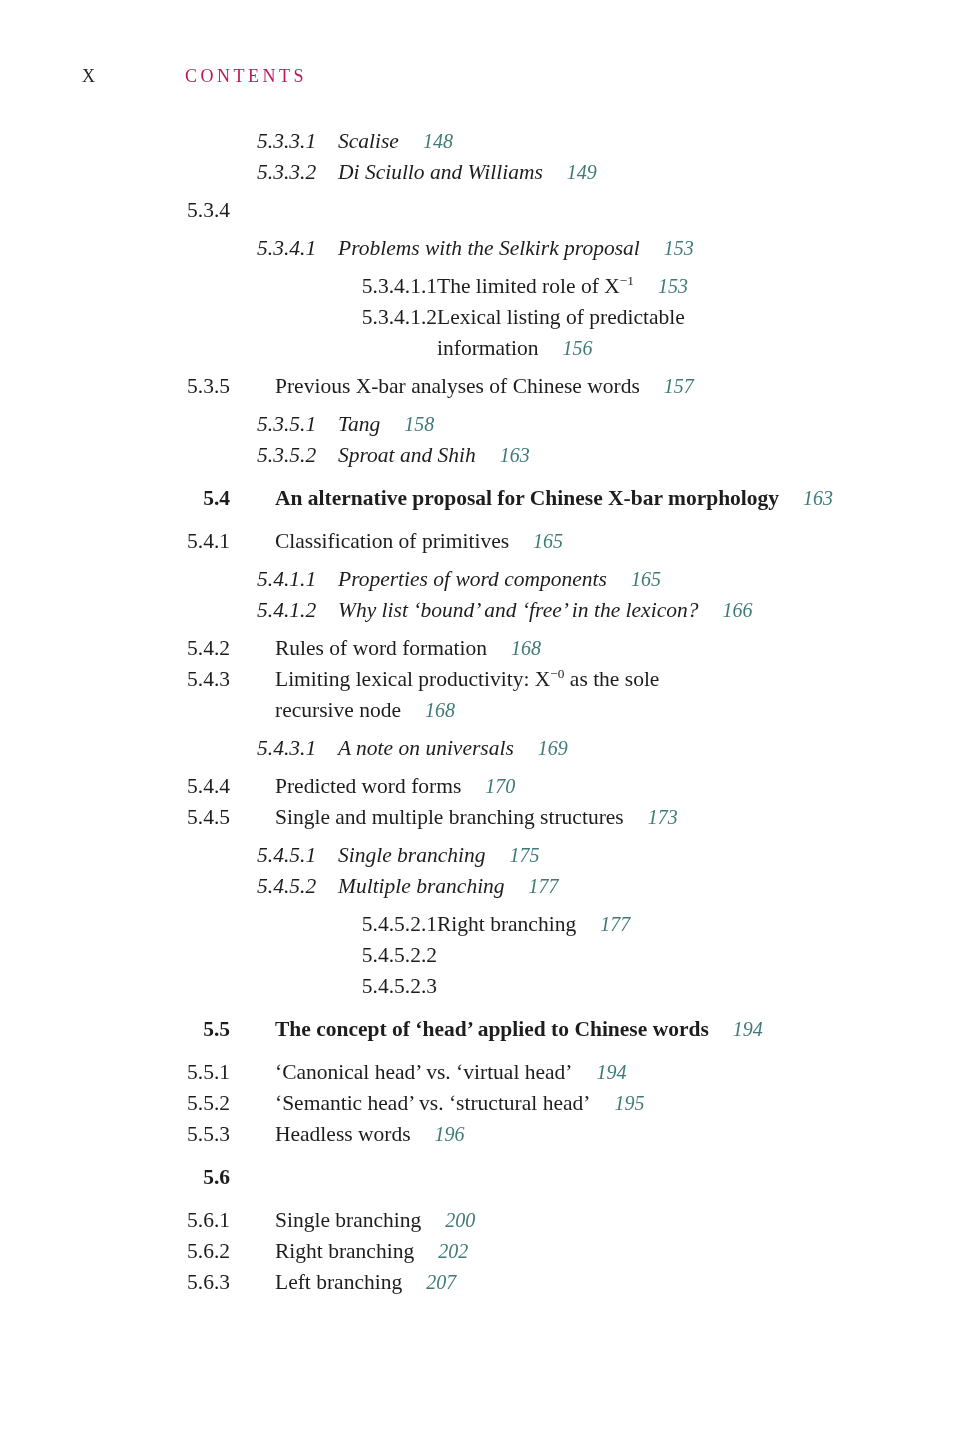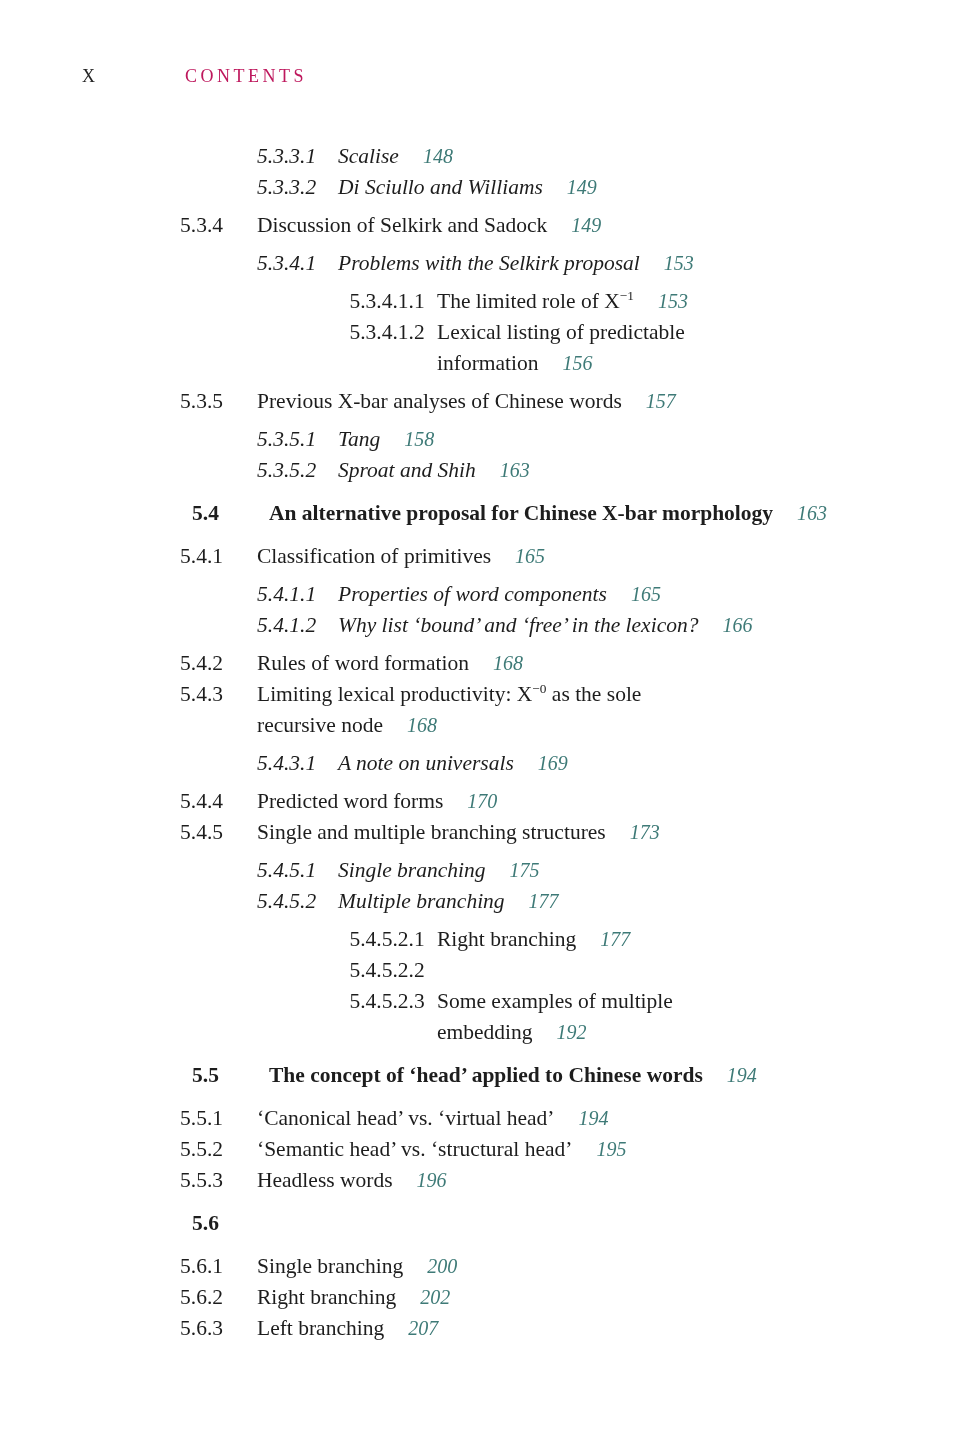--- a/index.html
+++ b/index.html
@@ -23,34 +23,34 @@
   .folio {
     position: absolute; left: 82px; top: 0;
     font-size: 18px; letter-spacing: 2px; color: #232323;
   }
   .running-head {
     position: absolute; left: 185px; top: 0;
     font-size: 18px; letter-spacing: 3.5px; color: #be185d;
   }
 
   
-  .toc { position: absolute; top: 141px; left: 0; width: 960px; }
+  .toc { position: absolute; top: 126px; left: 0; width: 960px; }
   .row {
     display: flex;
     align-items: baseline;
     font-size: 21.5px;
     line-height: 31px;
   }
   .row .num { flex: 0 0 auto; }
   .lvl0 .num, .lvl1 .num {
-    width: 50px; margin-left: 180px; margin-right: 27px; text-align: left;
+    width: 50px; margin-left: 180px; margin-right: 45px; text-align: right;
   }
   .lvl2 .num { width: 81px; margin-left: 257px; text-align: left; }
-  .lvl3 .num { width: 100px; margin-left: 337px; text-align: center; }
-  .row.bold { font-weight: bold; padding-left: 12px; }
+  .lvl3 .num { width: 100px; margin-left: 337px; text-align: right; }
+  .row.bold { font-weight: bold; }
   .row.italic .num, .row.italic .title { font-style: italic; }
   .title { flex: 0 1 auto; }
   .title .line { display: block; white-space: nowrap; }
   .pg {
     font-style: italic;
     color: var(--pg-color);
     margin-left: 24px;
     font-size: 20px;
     font-weight: normal;
   }
@@ -74,23 +74,20 @@
       </span>
     </div>
     <div class="row lvl2 italic">
       <span class="num">5.3.3.2</span>
       <span class="title">
         <span class="line">Di Sciullo and Williams<span class="pg">149</span></span>
       </span>
     </div>
     <div class="row lvl1 gap-sm">
       <span class="num">5.3.4</span>
-      <span class="title">
-        <span class="line">Discussion of Selkirk and Sadock<span class="pg">149</span></span>
-      </span>
     </div>
     <div class="row lvl2 italic gap-sm">
       <span class="num">5.3.4.1</span>
       <span class="title">
         <span class="line">Problems with the Selkirk proposal<span class="pg">153</span></span>
       </span>
     </div>
     <div class="row lvl3 gap-sm">
       <span class="num">5.3.4.1.1</span>
       <span class="title">
@@ -193,24 +190,20 @@
       <span class="num">5.4.5.2.1</span>
       <span class="title">
         <span class="line">Right branching<span class="pg">177</span></span>
       </span>
     </div>
     <div class="row lvl3">
       <span class="num">5.4.5.2.2</span>
     </div>
     <div class="row lvl3">
       <span class="num">5.4.5.2.3</span>
-      <span class="title">
-        <span class="line">Some examples of multiple</span>
-        <span class="line">embedding<span class="pg">192</span></span>
-      </span>
     </div>
     <div class="row lvl0 bold gap-lg">
       <span class="num">5.5</span>
       <span class="title">
         <span class="line">The concept of ‘head’ applied to Chinese words<span class="pg">194</span></span>
       </span>
     </div>
     <div class="row lvl1 gap-lg">
       <span class="num">5.5.1</span>
       <span class="title">

